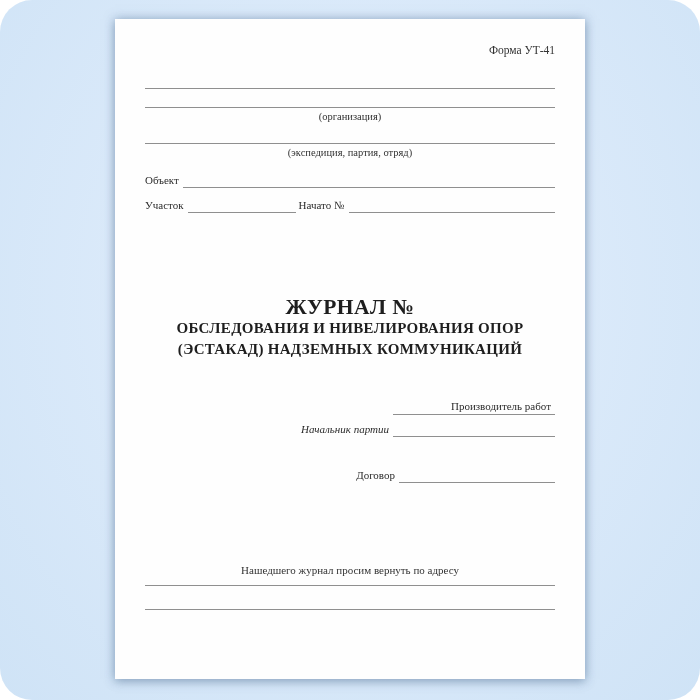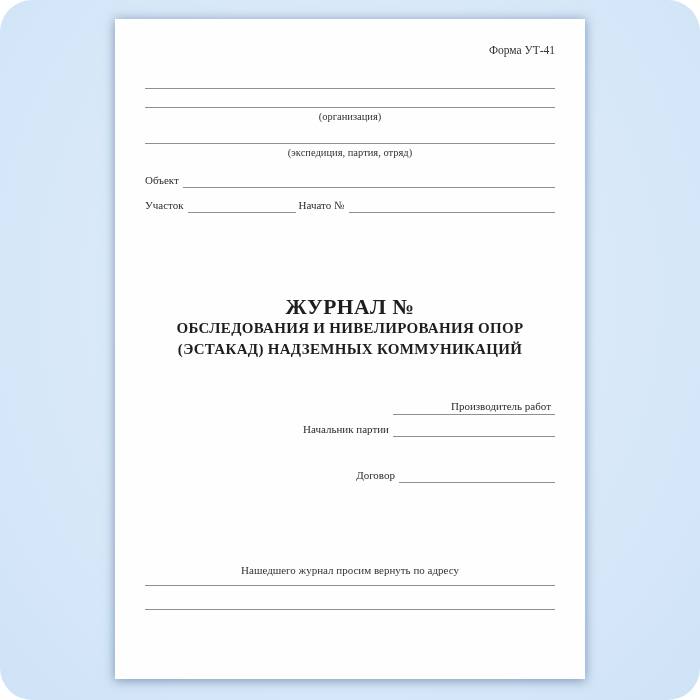--- a/index.html
+++ b/index.html
@@ -76,21 +76,21 @@
     font-size: 21.5px; line-height: 22px;
     letter-spacing: 0.5px;
   }
   .title-sub {
     font-size: 15px; line-height: 21px;
     letter-spacing: 0.3px;
   }
   .right-row { justify-content: flex-end; }
   .right-row .seg { width: 162px; }
   .sig-row-1 { margin-top: 39px; flex-direction: column; }
-  .sig-row-2 { margin-top: 6px; }
+  .sig-row-2 { margin-top: 6px; font-style: italic; }
   .date-row .seg { width: 156px; }
   .date-row-1 { margin-top: 30px; }
   .date-row-2 { margin-top: 6px; }
   .return-note {
     margin-top: 80px;
     height: 14px; line-height: 14px;
     text-align: center;
     font-size: 11px;
     color: #333;
   }

